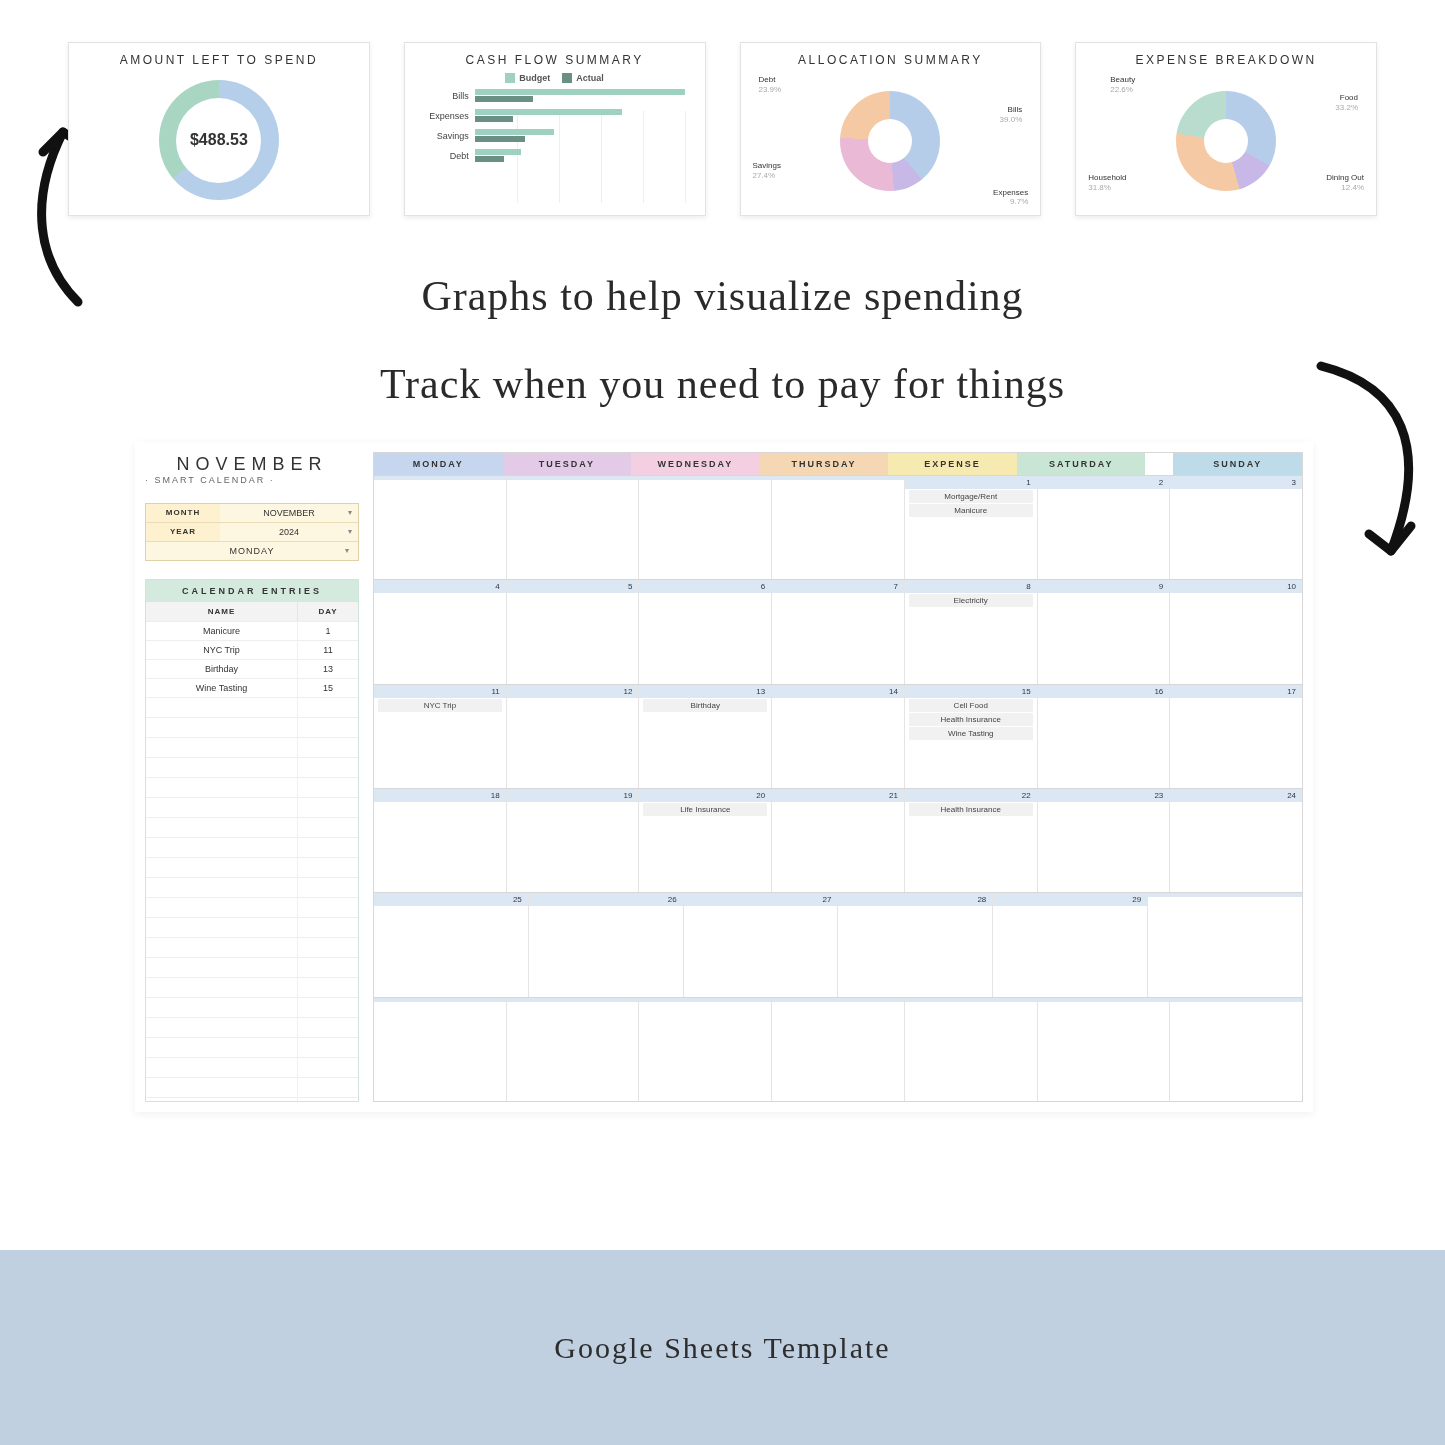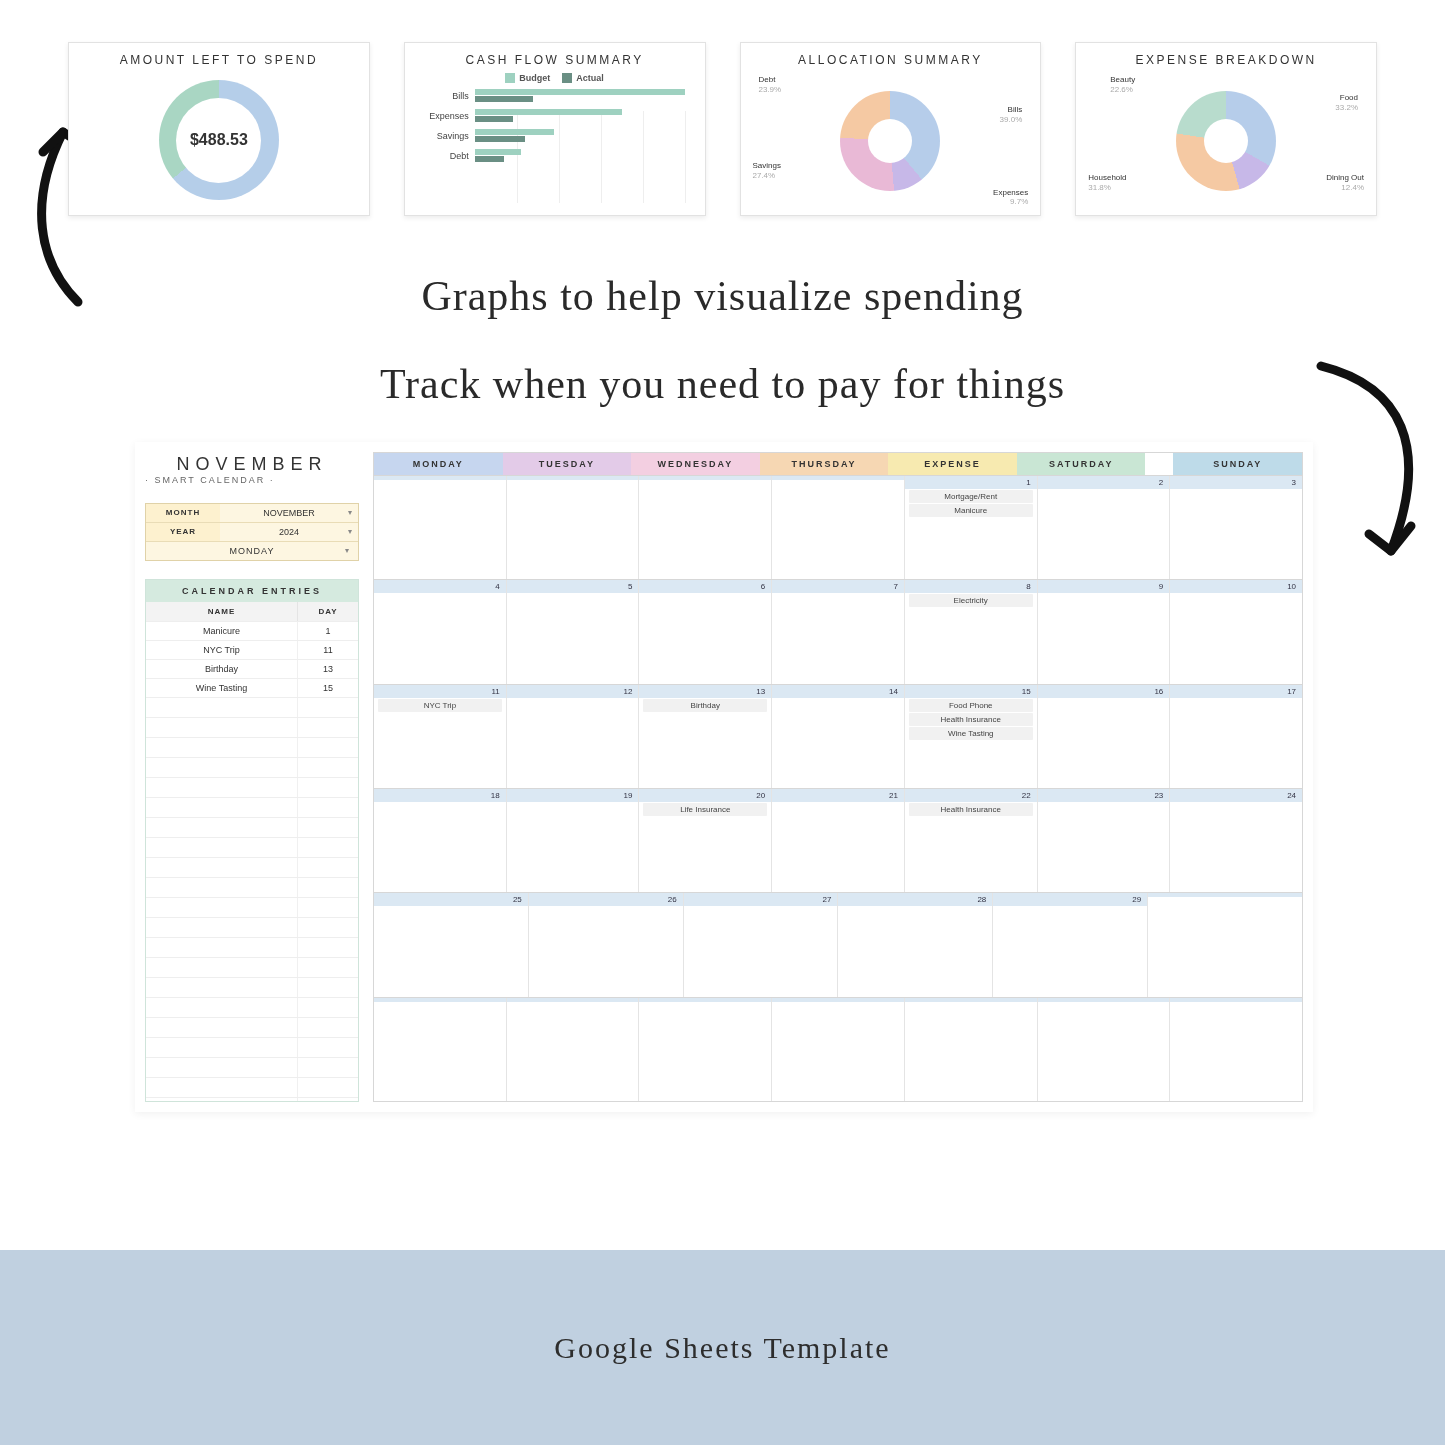--- a/index.html
+++ b/index.html
@@ -393,21 +393,21 @@
             </div>
             <div class="day">
               <span class="daynum">13</span>
               <span class="ev">Birthday</span>
             </div>
             <div class="day">
               <span class="daynum">14</span>
             </div>
             <div class="day">
               <span class="daynum">15</span>
-              <span class="ev">Food Phone</span>
+              <span class="ev">Cell Food</span>
               <span class="ev">Health Insurance</span>
               <span class="ev">Wine Tasting</span>
             </div>
             <div class="day">
               <span class="daynum">16</span>
             </div>
             <div class="day">
               <span class="daynum">17</span>
             </div>
           </div>

